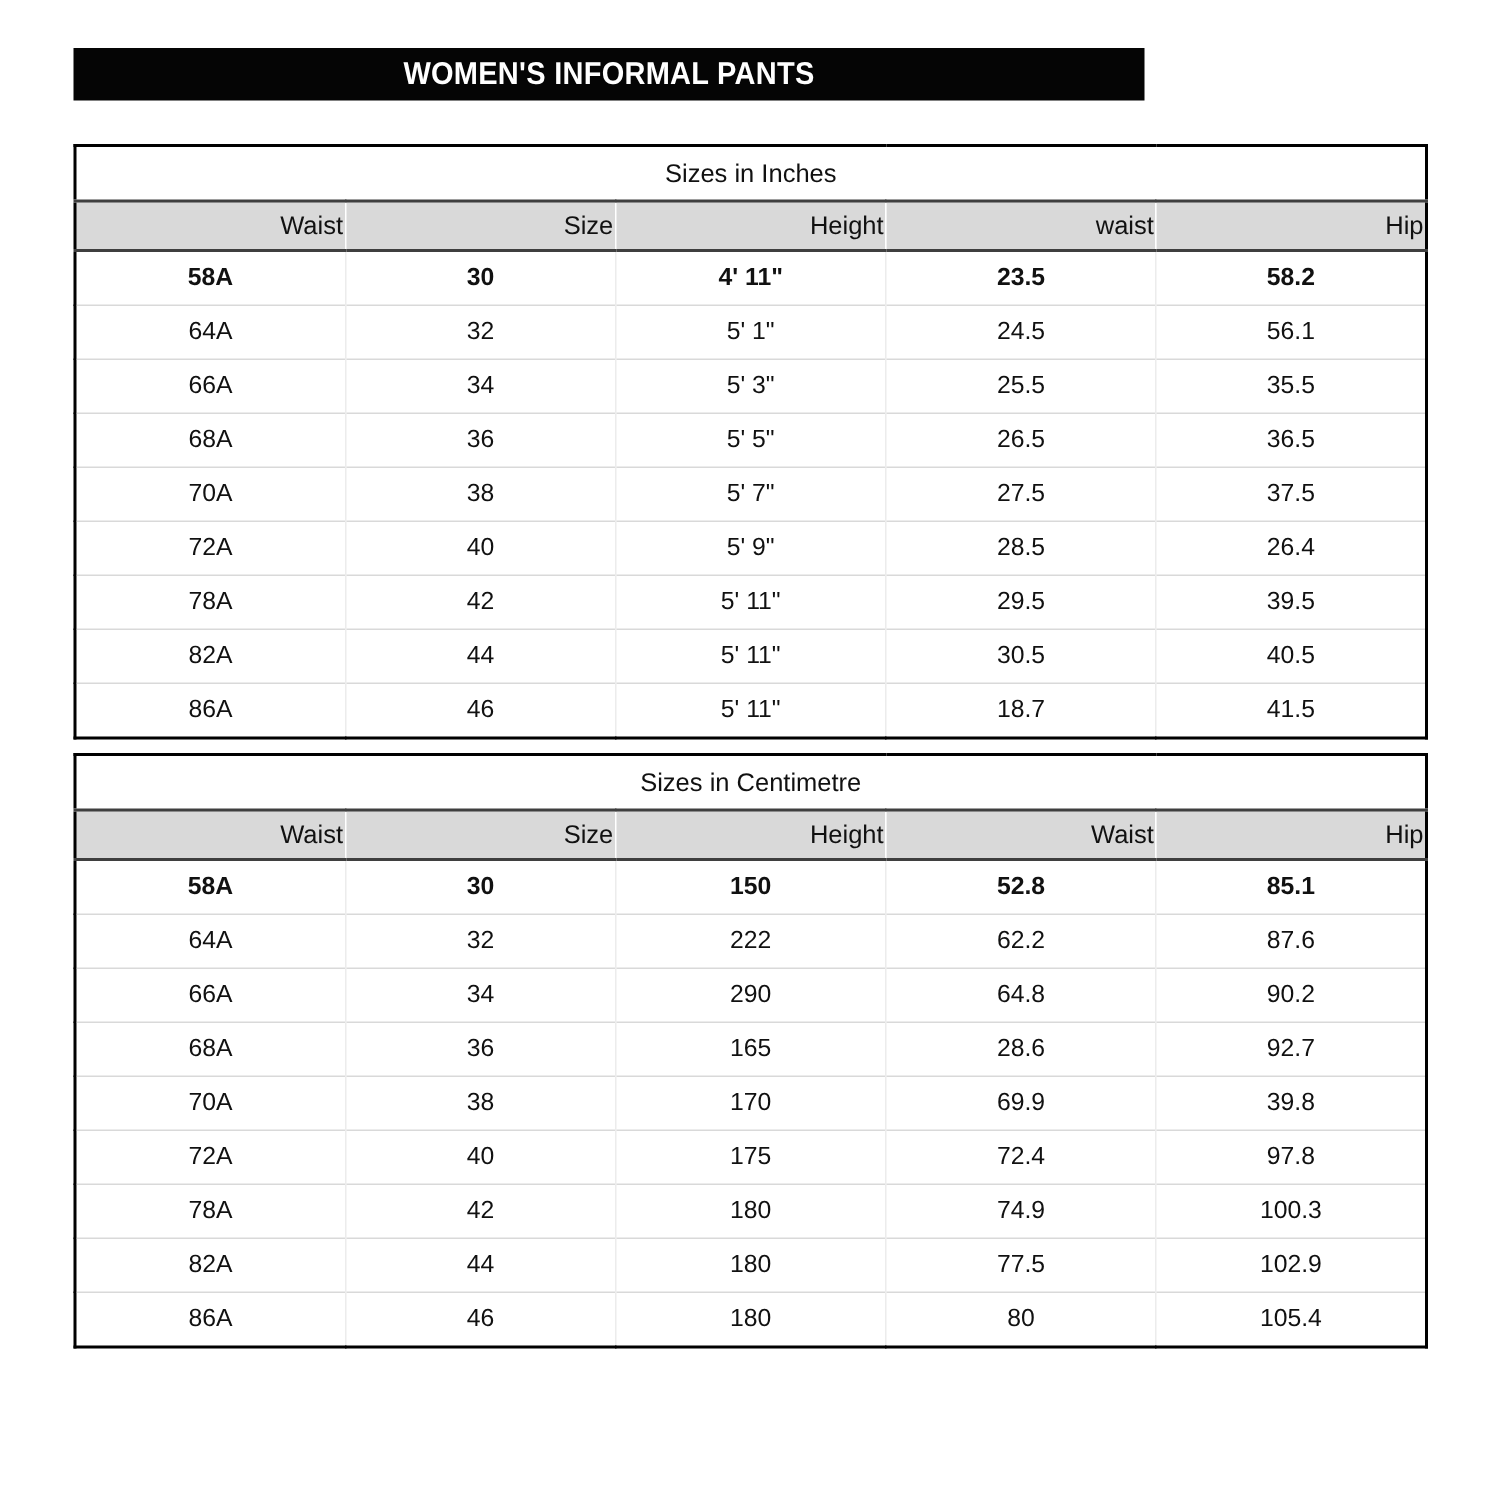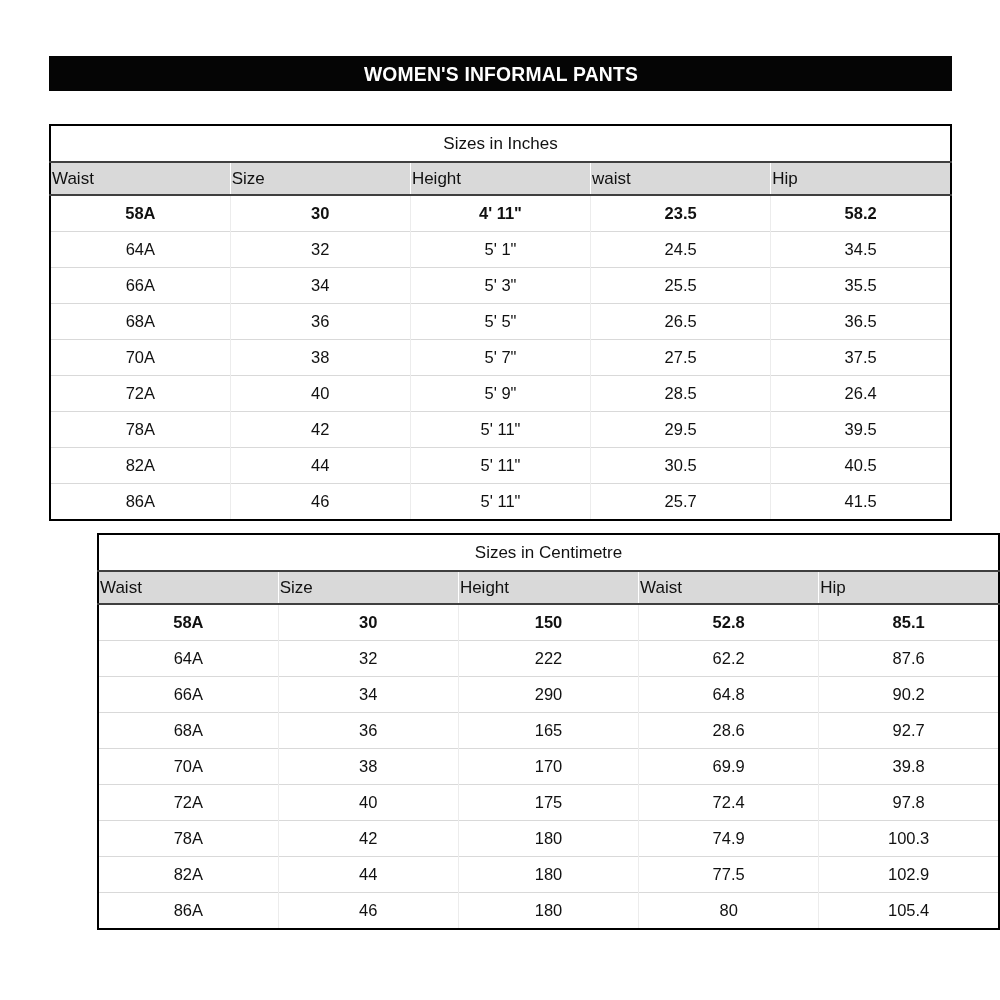--- a/index.html
+++ b/index.html
@@ -14,22 +14,22 @@
     color: #111111;
   }
   .sheet {
     position: relative;
     width: 1000px;
     height: 1000px;
   }
   .banner {
     position: absolute;
     left: 49px;
-    top: 56px;
-    width: 903px;
+    top: 32px;
+    width: 714px;
     height: 35px;
     background: #050505;
     display: flex;
     align-items: center;
     justify-content: center;
   }
   .banner-title {
     color: #ffffff;
     font-weight: 700;
     font-size: 21px;
@@ -53,37 +53,37 @@
     vertical-align: middle;
     font-size: 17px;
     background: #ffffff;
     border-bottom: 2px solid #3f3f3f;
   }
   tr.header-row th {
     height: 29px;
     background: #d9d9d9;
     font-weight: 400;
     font-size: 17px;
-    text-align: left;
+    text-align: right;
     vertical-align: middle;
     border-bottom: 2px solid #3f3f3f;
     border-left: 1px solid #ffffff;
     border-right: 1px solid #ffffff;
   }
   tbody.data-rows td {
     height: 33px;
     text-align: center;
     vertical-align: middle;
     border-top: 1px solid #d9d9d9;
     border-left: 1px solid #ececec;
     border-right: 1px solid #ececec;
   }
   tbody.data-rows tr:first-child td { border-top: none; font-weight: bold; }
-  #table-inches { top: 124px; }
-  #table-cm    { top: 533px; margin-left: 48px; }
+  #table-inches { top: 96px; }
+  #table-cm    { top: 502px; }
 </style>
 </head>
 <body>
 
 <div class="sheet">
 
   <div class="banner">
     <span class="banner-title">WOMEN'S INFORMAL PANTS</span>
   </div>
 
@@ -113,21 +113,21 @@
           <td>30</td>
           <td>4' 11"</td>
           <td>23.5</td>
           <td>58.2</td>
         </tr>
         <tr>
           <td>64A</td>
           <td>32</td>
           <td>5' 1"</td>
           <td>24.5</td>
-          <td>34.5</td>
+          <td>56.1</td>
         </tr>
         <tr>
           <td>66A</td>
           <td>34</td>
           <td>5' 3"</td>
           <td>25.5</td>
           <td>35.5</td>
         </tr>
         <tr>
           <td>68A</td>
@@ -161,21 +161,21 @@
           <td>82A</td>
           <td>44</td>
           <td>5' 11"</td>
           <td>30.5</td>
           <td>40.5</td>
         </tr>
         <tr>
           <td>86A</td>
           <td>46</td>
           <td>5' 11"</td>
-          <td>25.7</td>
+          <td>18.7</td>
           <td>41.5</td>
         </tr>
       </tbody>
   </table>
 
   <table class="size-table" id="table-cm">
     <colgroup>
         <col>
         <col>
         <col>

